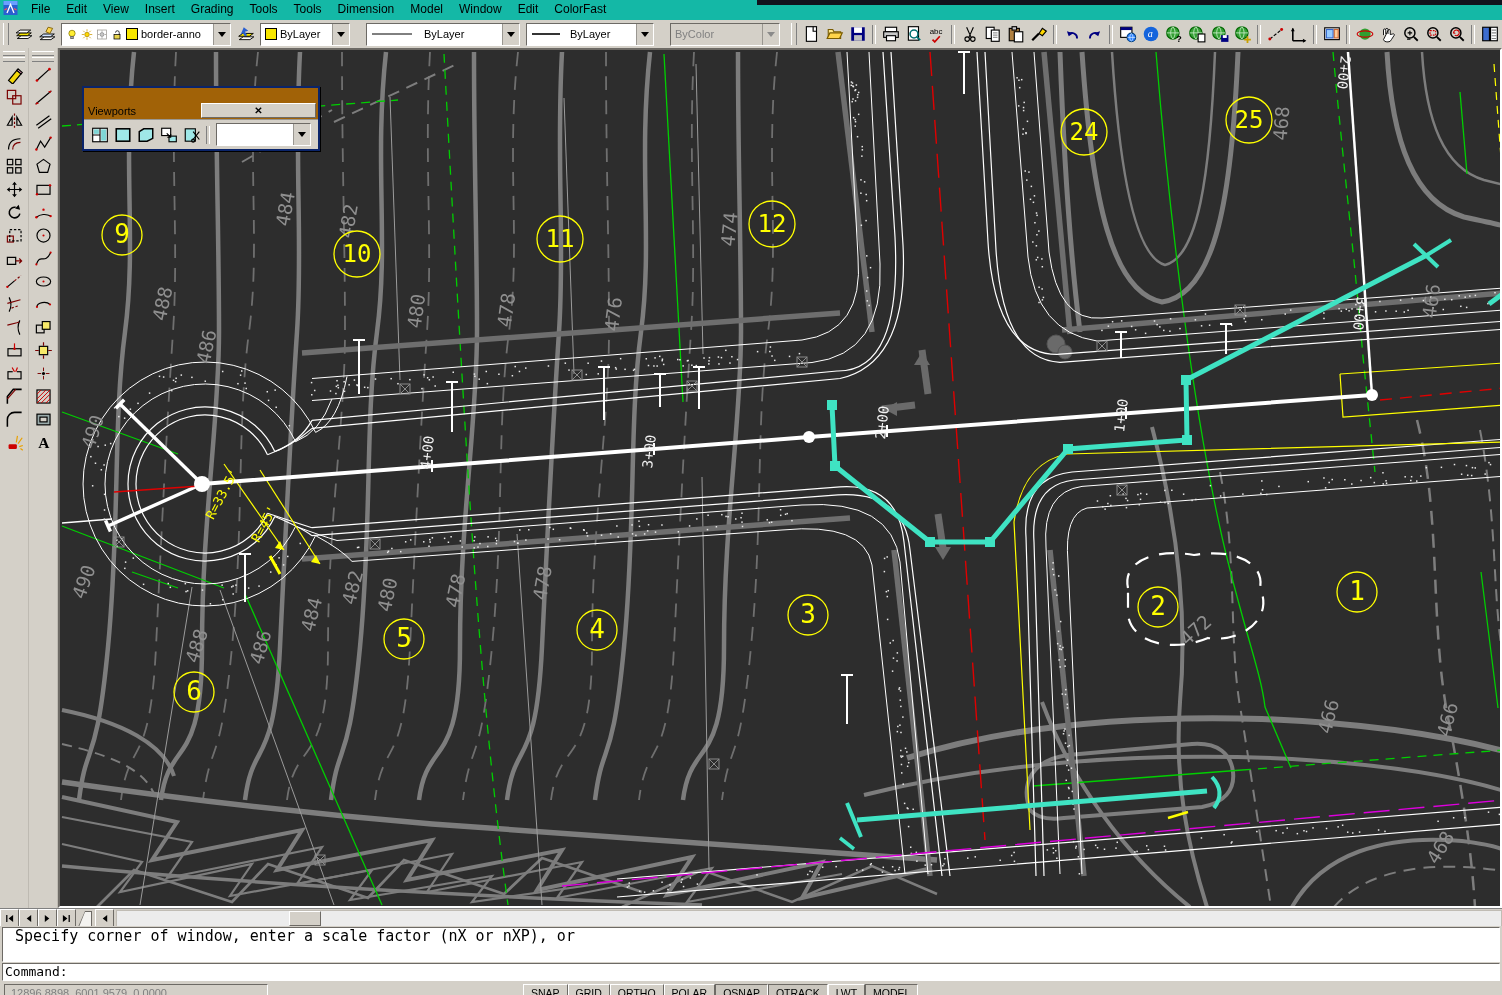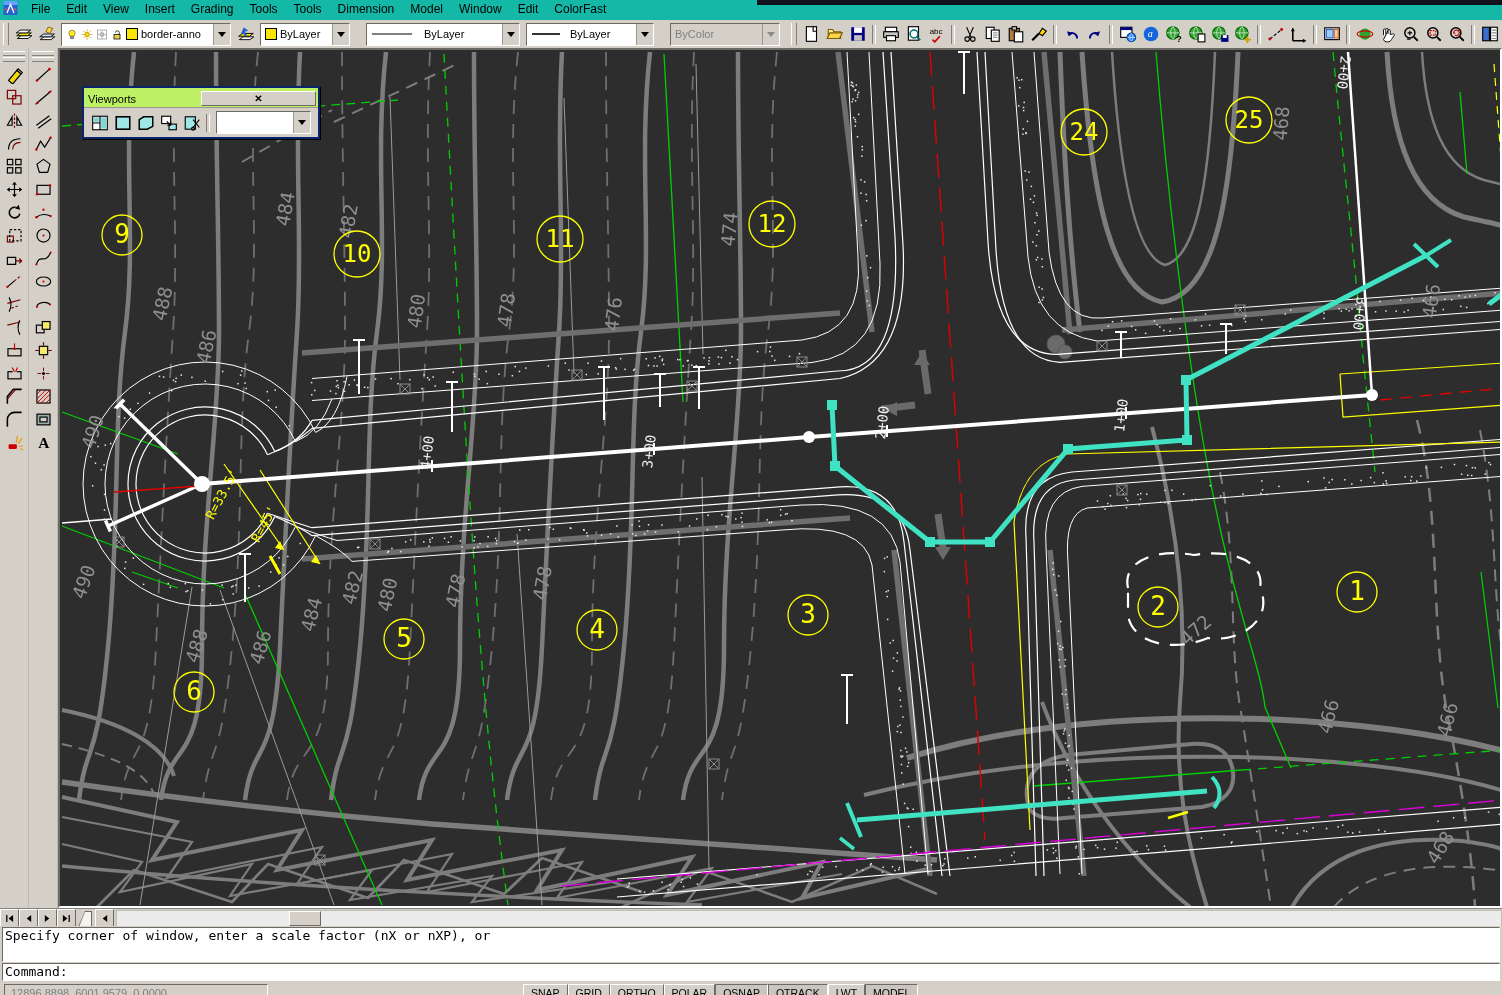--- a/index.html
+++ b/index.html
@@ -30,22 +30,22 @@
   #main{position:absolute;left:0;top:48px;width:100%;height:860px;display:flex;}
   #palettes{width:58px;height:100%;background:#d4d0c8;display:flex;flex-direction:row;flex:0 0 auto;}
   .palcol{width:28px;display:flex;flex-direction:column;align-items:center;border-right:1px solid #bebab2;}
   .palhandle{width:22px;height:3px;border-top:1px solid #fff;border-bottom:1px solid #808080;margin:3px 0 1px 0;}
   .pal-btn{width:24px;height:23px;display:flex;align-items:center;justify-content:center;flex:0 0 auto;}
   #canvas{position:relative;flex:1;background:#2d2d2d;border:2px solid;border-color:#6d6a65 #ffffff #ffffff #6d6a65;overflow:hidden;}
   #cad{display:block;}
   
   #vppal{position:absolute;left:80px;top:84px;width:234px;background:#d4d0c8;z-index:10;
          border:2px solid #0a246a;box-shadow:1px 1px 0 #000;}
-  #vppal .vptitle{height:15px;display:flex;align-items:center;background:#bef264;
-                  border-bottom:1px solid #9a9791;padding:3px 2px 1px 4px;font-size:11px;}
+  #vppal .vptitle{height:15px;display:flex;align-items:center;background:#a16207;
+                  border-bottom:1px solid #9a9791;padding:15px 2px 1px 4px;font-size:11px;}
   #vppal .vptitle span{flex:1;}
   #vppal .xbtn{width:14px;height:13px;background:#d4d0c8;display:flex;align-items:center;justify-content:center;
                border:1px solid;border-color:#fff #6d6a65 #6d6a65 #fff;font-size:10px;font-weight:bold;line-height:10px;}
   #vppal .vprow{display:flex;align-items:center;padding:3px 4px;}
   .vp-btn{width:23px;height:22px;display:flex;align-items:center;justify-content:center;}
   #vppal .combo{flex:1;background:#fff;}
   
   #tabbar{position:absolute;left:0;top:908px;width:100%;height:18px;background:#d4d0c8;display:flex;align-items:flex-end;
           border-top:1px solid #808080;}
   .navbtn{width:17px;height:16px;margin:0;display:flex;align-items:center;justify-content:center;background:#d4d0c8;
@@ -55,21 +55,21 @@
   .tab .tin{position:absolute;left:1px;right:1px;top:1px;bottom:0;clip-path:polygon(6.5px 0,calc(100% - 6.5px) 0,100% 100%,0 100%);
        background:#f4f3f0;display:flex;align-items:center;justify-content:center;padding:0 14px;font-size:11px;white-space:nowrap;}
   .tab.active .tin{background:#181818;color:#fff;font-weight:bold;}
   .tabsliver{width:14px;height:16px;margin-left:-6px;clip-path:polygon(7px 0,100% 0,100% 100%,0 100%);background:#6d6a65;flex:0 0 auto;}
   .tabsliver div{position:relative;left:1px;top:1px;width:12px;height:15px;clip-path:polygon(6px 0,100% 0,100% 100%,0 100%);background:#f4f3f0;}
   #hscroll{flex:1;height:15px;margin-left:2px;background:#ececec;border:1px solid #c0bcb4;display:flex;align-items:stretch;align-self:center;}
   #hthumb{width:30px;margin-left:172px;background:#d4d0c8;border:1px solid;border-color:#fff #6d6a65 #6d6a65 #fff;}
   
   #cmdwrap{position:absolute;left:0;top:926px;width:100%;height:56px;background:#d4d0c8;padding:1px 2px;box-sizing:border-box;}
   #cmdhist{height:33px;background:#fff;border:1px solid;border-color:#6d6a65 #ffffff #ffffff #6d6a65;
-           font-family:"DejaVu Sans Mono","Liberation Mono",monospace;font-size:13px;line-height:16px;padding:0 2px;white-space:pre;overflow:hidden;}
+           font-family:"DejaVu Sans Mono","Liberation Mono",monospace;font-size:15px;line-height:16px;padding:0 12px;white-space:pre;overflow:hidden;}
   #cmdline{height:16px;margin-top:1px;background:#fff;border:1px solid;border-color:#6d6a65 #ffffff #ffffff #6d6a65;
            font-family:"DejaVu Sans Mono","Liberation Mono",monospace;font-size:13px;line-height:15px;padding:0 2px;}
   
   #statusbar{position:absolute;left:0;top:982px;width:100%;height:22px;background:#d4d0c8;display:flex;align-items:flex-start;padding-top:2px;box-sizing:border-box;}
   #coords{width:250px;height:16px;margin-left:4px;font-size:11px;color:#7e7e7e;display:flex;align-items:center;padding:0 6px;
           border:1px solid;border-color:#6d6a65 #ffffff #ffffff #6d6a65;}
   .stgl{height:16px;padding:0 7px;display:flex;align-items:center;font-size:10.5px;border:1px solid;flex:0 0 auto;}
   .stgl.up{border-color:#fff #6d6a65 #6d6a65 #fff;}
   .stgl.down{border-color:#6d6a65 #fff #fff #6d6a65;background:#cac6be;}
   svg text{user-select:none;}

